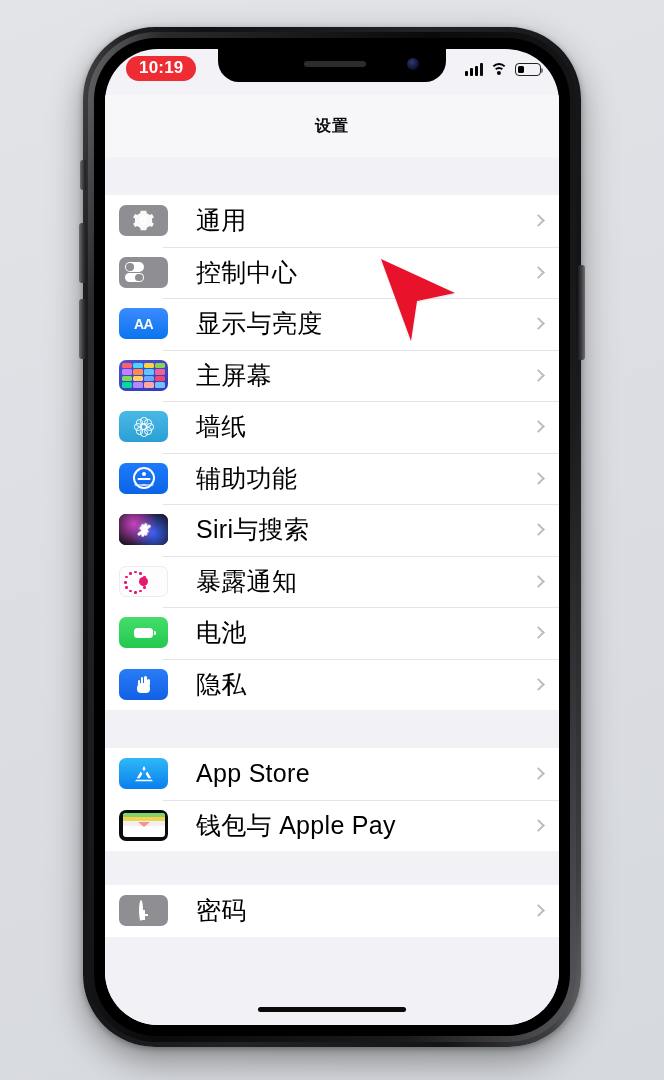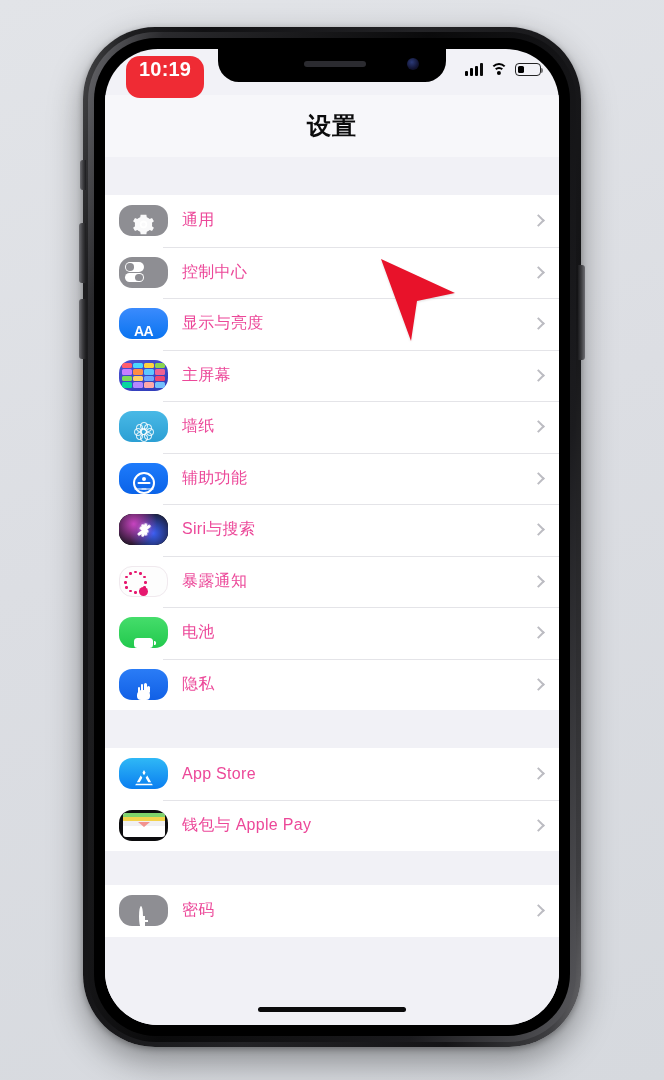--- a/index.html
+++ b/index.html
@@ -72,22 +72,22 @@
   }
 
   #status-bar{
     position:absolute; left:0; top:0; width:100%; height:46px;
     z-index:11;
   }
   #status-time{
     position:absolute; left:21px; top:7px;
     background:#ef2b34;
     color:#fff;
-    font-size:20px; font-weight:bold;
-    padding:2px 13px 17px;
+    font-size:17px; font-weight:bold;
+    padding:2px 13px 3px;
     border-radius:14px;
     letter-spacing:.2px;
     line-height:1.15;
   }
   #status-right{
     position:absolute; right:18px; top:14px;
     display:flex; align-items:center; gap:7px;
   }
   .sig-bars{ display:flex; align-items:flex-end; gap:2px; height:13px;}
   .sig-bars i{ display:block; width:3px; background:#000; border-radius:1px;}
@@ -106,21 +106,21 @@
     background:rgba(0,0,0,.5); border-radius:0 2px 2px 0;}
   .batt span{ display:block; height:100%; background:#000; border-radius:1.6px;}
 
   
   #nav-bar{
     position:absolute; left:0; top:46px; width:100%; height:62px;
     background:#f7f7fa;
     z-index:8;
     display:flex; align-items:center; justify-content:center;
   }
-  #nav-title{ font-size:24px; font-weight:bold; color:#0b0b0c; letter-spacing:1px;}
+  #nav-title{ font-size:16px; font-weight:bold; color:#0b0b0c; letter-spacing:1px;}
 
   
   #content{
     position:absolute; left:0; top:108px; width:100%; bottom:0;
     background:#f1f1f6;
     overflow:hidden;
   }
   .group{ background:#ffffff; }
   .group-gap{ height:38px; background:#f1f1f6;}
   .group-gap.small{ height:34px;}
@@ -133,29 +133,29 @@
     background:#fff;
     cursor:default;
   }
   .row + .row::before{
     content:"";
     position:absolute; left:58px; right:0; top:0; height:1px;
     background:#e4e4e8;
   }
   .row-icon{
     width:49px; height:31px; min-width:31px;
-    border-radius:13px;
+    border-radius:7px;
     position:relative;
     overflow:hidden;
-    display:flex; align-items:flex-end; justify-content:center;
+    display:flex; align-items:center; justify-content:center;
   }
   .row-label{
-    margin-left:14px;
-    font-size:16px;
-    color:#ec4899;
+    margin-left:28px;
+    font-size:25px;
+    color:#000000;
     letter-spacing:.3px;
     white-space:nowrap;
   }
   .chev{
     margin-left:auto; margin-right:16px;
     width:9px; height:9px;
     border-right:2px solid #bcbcc2;
     border-top:2px solid #bcbcc2;
     transform:rotate(45deg);
   }

